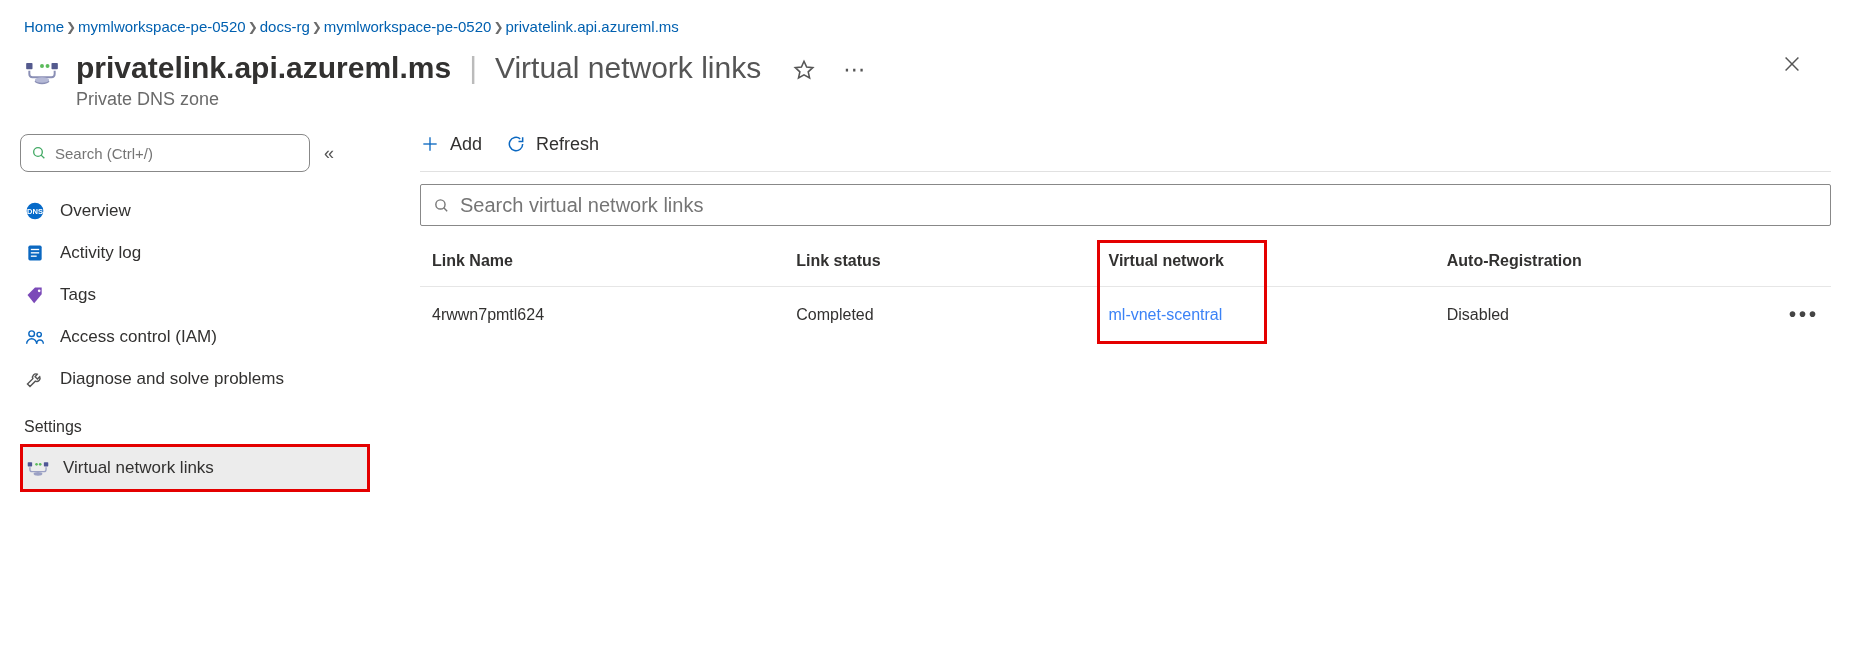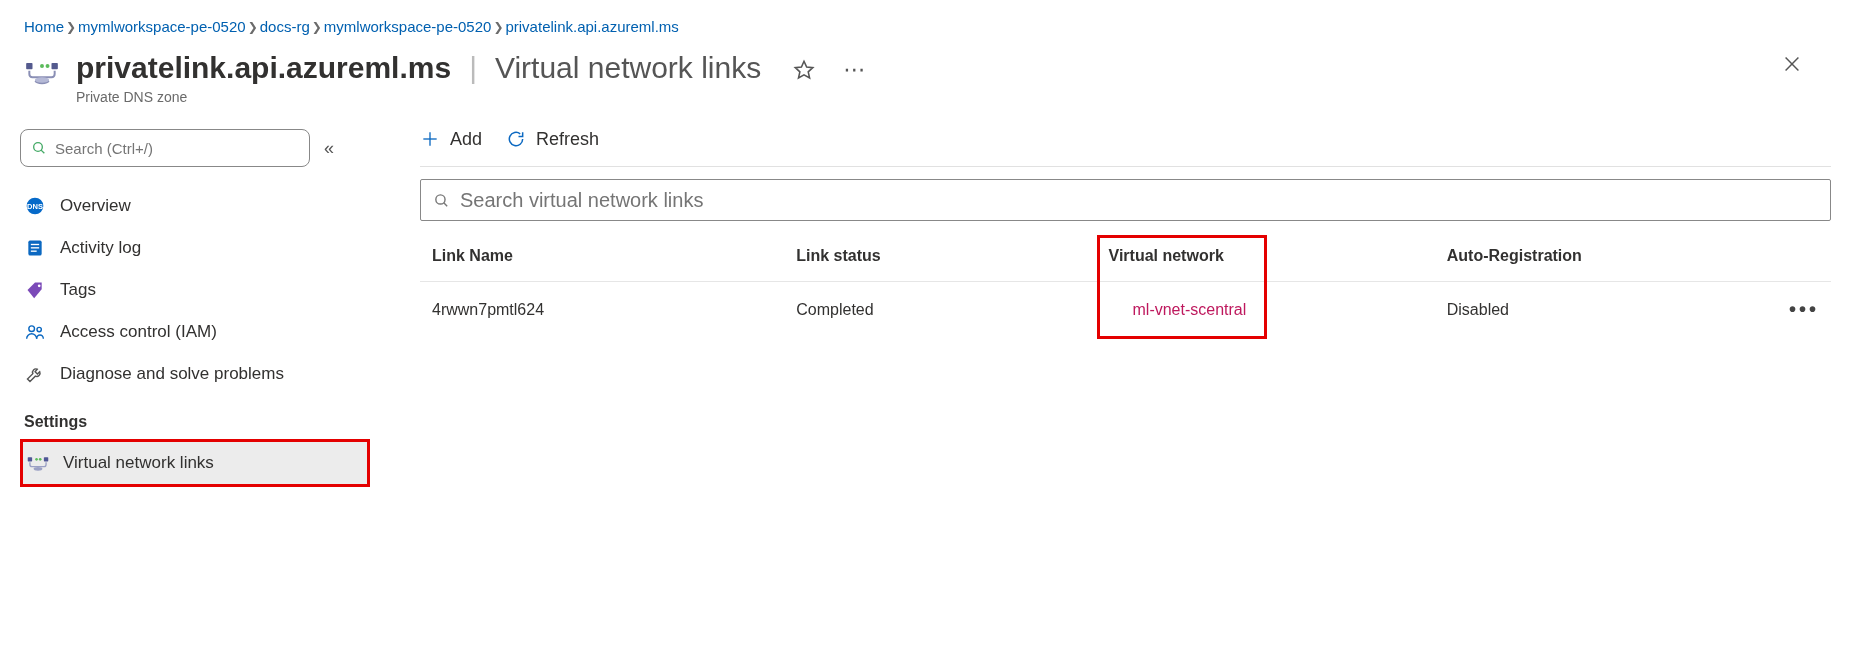--- a/index.html
+++ b/index.html
@@ -23,21 +23,21 @@
     .bc-sep { color: #6b6b6b; font-size: 12px; user-select: none; }
 
     
     .header-row { display: flex; align-items: flex-start; gap: 14px; padding-left: 2px; }
     .dns-icon { width: 40px; height: 40px; flex: none; display: flex; align-items: center; justify-content: center; margin-top:5px;}
     .title-block { display: flex; flex-direction: column; }
     .title-line { display: flex; align-items: center; gap: 18px; }
     .title-main { font-size: 30px; font-weight: 600; color: #323130; }
     .title-sub { font-size: 30px; font-weight: 400; color: #555; }
     .title-sep { font-size: 30px; font-weight: 400; color: #bbb; }
-    .subtitle { font-size: 14px; color: #6a6a6a; margin-top: 2px; }
+    .subtitle { font-size: 18px; color: #6a6a6a; margin-top: 2px; }
     .title-actions { display: flex; align-items: center; gap: 20px; margin-left: 10px; margin-top: 4px;}
     .star-btn, .more-btn, .close-btn {
       background: none; border: none; cursor: pointer; color: #555;
       padding: 4px; display:flex; align-items:center;
     }
     .close-btn { margin-left: auto; font-size: 20px; color:#555; }
     .header-flex { display:flex; align-items:flex-start; padding-right: 30px;}
     .header-spacer { flex:1; }
 
     
@@ -56,21 +56,21 @@
       border: none; outline: none; flex: 1; font-size: 15px; margin-left: 8px; color:#555; background:transparent;
     }
     .collapse-btn { background:none; border:none; cursor:pointer; color:#555; font-size:18px;}
 
     .nav-item {
       display: flex; align-items: center; gap: 14px;
       padding: 10px 4px; cursor: pointer; font-size: 17px;
     }
     .nav-item .nav-icon { width: 22px; height:22px; display:flex; align-items:center; justify-content:center; flex:none;}
     .nav-item.active { background: #ececec; }
-    .section-label { font-size: 16px; font-weight: 700; padding: 18px 4px 8px 4px; }
+    .section-label { font-size: 16px; font-weight: 400; padding: 18px 4px 8px 4px; }
 
     .hl-red { border: 3px solid #e40000; }
 
     
     .main { flex: 1; padding-right: 6px; }
     .toolbar { display: flex; align-items: center; gap: 24px; padding: 0 0 16px 0; }
     .tb-btn {
       display: flex; align-items: flex-start; gap: 10px;
       background: none; border: none; cursor: pointer;
       font-size: 18px; color: #323130;
@@ -83,21 +83,21 @@
       display: flex; align-items: center;
       border: 1px solid #888; border-radius: 2px;
       padding: 7px 12px; height: 42px;
     }
     .filter-box input { border:none; outline:none; flex:1; font-size: 20px; margin-left:10px; background:transparent; color:#555;}
 
     .table { margin-top: 10px; width: 100%; }
     .thead, .trow { display: grid; grid-template-columns: 1.4fr 1.2fr 1.3fr 1.2fr 60px; align-items: center; }
     .thead { font-weight: 600; font-size: 16px; padding: 16px 12px; border-bottom: 1px solid #e6e6e6; }
     .trow { font-size: 16px; padding: 16px 12px; }
-    .trow .link { color: #be185d; cursor: pointer; margin-left: 24px; }
+    .trow .link { color: #3b82f6; cursor: pointer; }
     .vnet-head-cell { position: relative; }
     .vnet-hl {
       position: absolute;
       border: 3px solid #e40000;
       left: -12px; top: -12px; width: 170px; height: 104px;
       pointer-events:none;
     }
     .row-more { text-align:right; cursor:pointer; font-size:20px; letter-spacing:3px; font-weight:bold; color:#444; }
   </style>
 </head>

